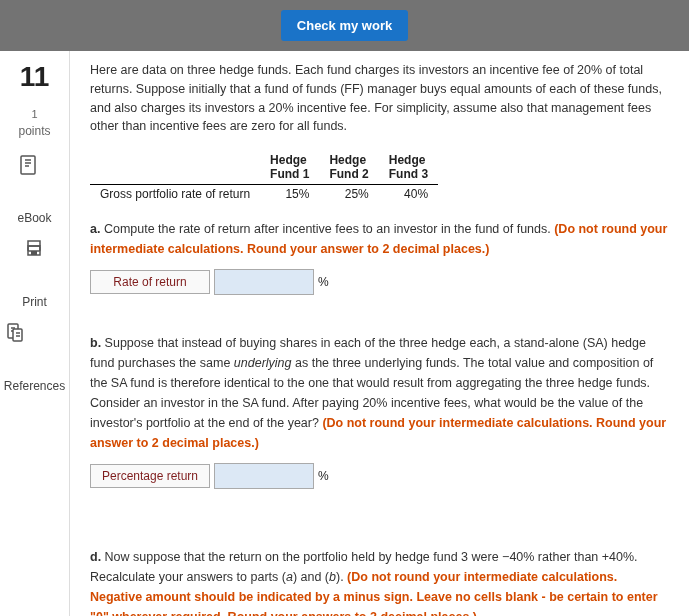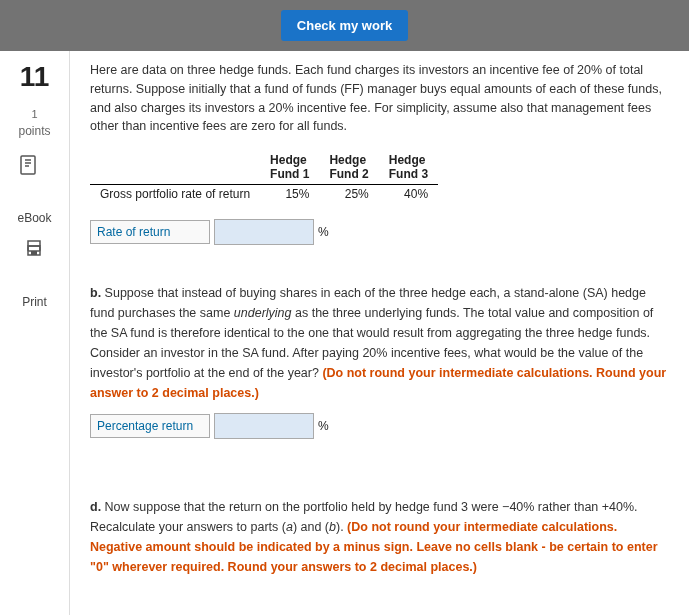--- a/index.html
+++ b/index.html
@@ -127,25 +127,26 @@
 
     .input-row {
       display: flex;
       align-items: center;
       gap: 4px;
       margin-top: 6px;
     }
 
     .input-label {
       font-size: 12px;
-      color: #0369a1;
+      color: #7f1d1d;
       min-width: 120px;
       border: 1px solid #aaa;
       padding: 4px 6px;
       background: #f9f9f9;
+      text-align: center;
     }
 
     .input-field {
       border: 1px solid #aaa;
       padding: 4px;
       width: 100px;
       font-size: 12px;
       background: #dce8f5;
       height: 26px;
     }
@@ -185,20 +186,31 @@
     <div class="sidebar-item">
       <svg class="sidebar-icon" viewBox="0 0 24 24" fill="none" stroke="#555" stroke-width="1.5">
         <rect x="6" y="9" width="12" height="9"></rect>
         <path d="M6 9V4h12v5"></path>
         <rect x="9" y="14" width="6" height="4" fill="#555" stroke="none"></rect>
         <rect x="6" y="9" width="12" height="5" rx="1"></rect>
       </svg>
       <span>Print</span>
     </div>
 
+    <div class="sidebar-item">
+      <svg class="sidebar-icon" viewBox="0 0 24 24" fill="none" stroke="#555" stroke-width="1.5">
+        <rect x="4" y="3" width="10" height="14" rx="1"></rect>
+        <line x1="7" y1="7" x2="11" y2="7"></line>
+        <line x1="7" y1="10" x2="11" y2="10"></line>
+        <rect x="9" y="8" width="9" height="12" rx="1" fill="#fff" stroke="#555"></rect>
+        <line x1="12" y1="12" x2="16" y2="12"></line>
+        <line x1="12" y1="15" x2="16" y2="15"></line>
+      </svg>
+      <span>References</span>
+    </div>
   </div>
 
   <div class="content">
 
     <p class="intro-text">Here are data on three hedge funds. Each fund charges its investors an incentive fee of 20% of total returns. Suppose initially that a fund of funds (FF) manager buys equal amounts of each of these funds, and also charges its investors a 20% incentive fee. For simplicity, assume also that management fees other than incentive fees are zero for all funds.</p>
 
     <table class="data-table">
       <thead>
         <tr>
           <th></th>
@@ -211,20 +223,25 @@
         <tr>
           <td>Gross portfolio rate of return</td>
           <td>15%</td>
           <td>25%</td>
           <td>40%</td>
         </tr>
       </tbody>
     </table>
 
     <div class="question-part">
+      <p class="question-text">
+        <strong>a.</strong>
+        <span> Compute the rate of return after incentive fees to an investor in the fund of funds. </span>
+        <span class="highlight-orange">(Do not round your intermediate calculations. Round your answer to 2 decimal places.)</span>
+      </p>
       <div class="input-row">
         <span class="input-label">Rate of return</span>
         <input class="input-field" type="text" value="" style="">
         <span class="pct-symbol">%</span>
       </div>
     </div>
 
     <div class="section-divider"></div>
 
     <div class="question-part">

